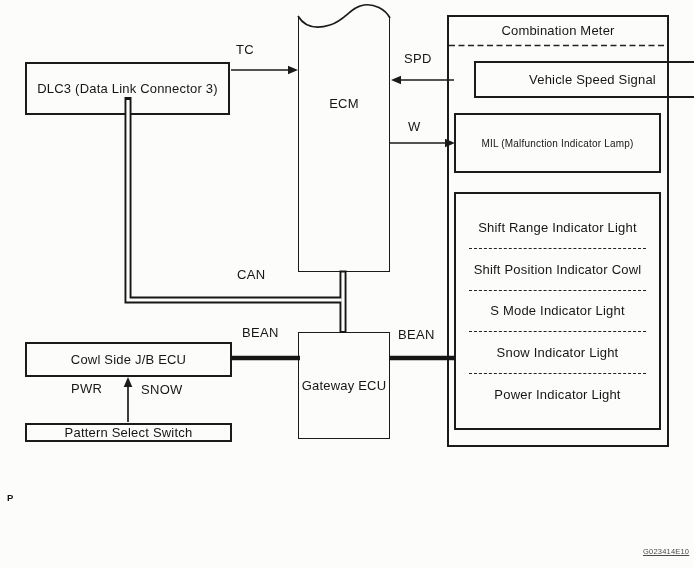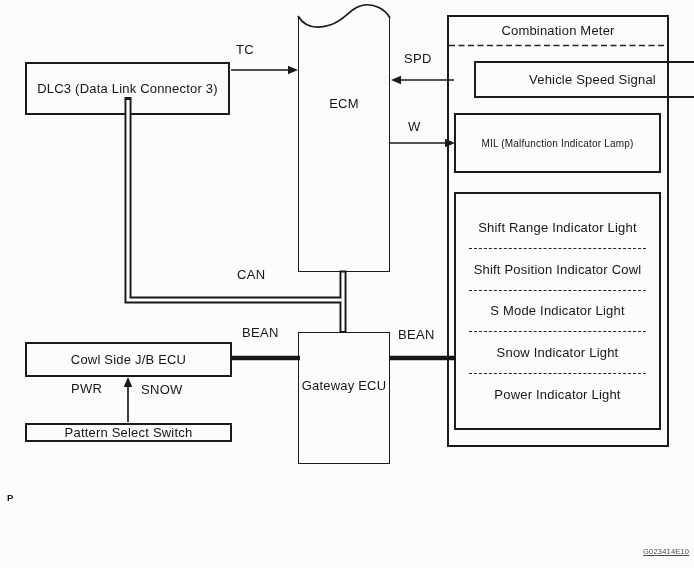--- a/index.html
+++ b/index.html
@@ -27,21 +27,21 @@
   .thin{border-width:1.8px;}
   #dlc3-box{left:25px;top:62px;width:205px;height:53px;align-items:center;}
   #cowl-box{left:25px;top:342px;width:207px;height:35px;}
   #pattern-box{left:25px;top:423px;width:207px;height:19px;}
   #ecm-box{
     left:298px;top:16px;width:92px;height:256px;
     border:1.8px solid #1b1b1b;border-top:none;
     align-items:flex-start;padding-top:80px;
   }
   #gateway-box{
-    left:298px;top:332px;width:92px;height:132px;
+    left:298px;top:332px;width:92px;height:107px;
     border-width:1.8px;
     align-items:flex-start;padding-top:45px;
   }
   #cm-outer{left:447px;top:15px;width:222px;height:432px;border-width:2px;}
   #cm-title{
     position:absolute;left:447px;top:15px;width:222px;height:30px;
     display:flex;align-items:center;justify-content:center;
     font-size:13px;letter-spacing:.2px;z-index:2;
   }
   #vss-box{left:474px;top:61px;width:237px;height:37px;border-width:2.2px;}

